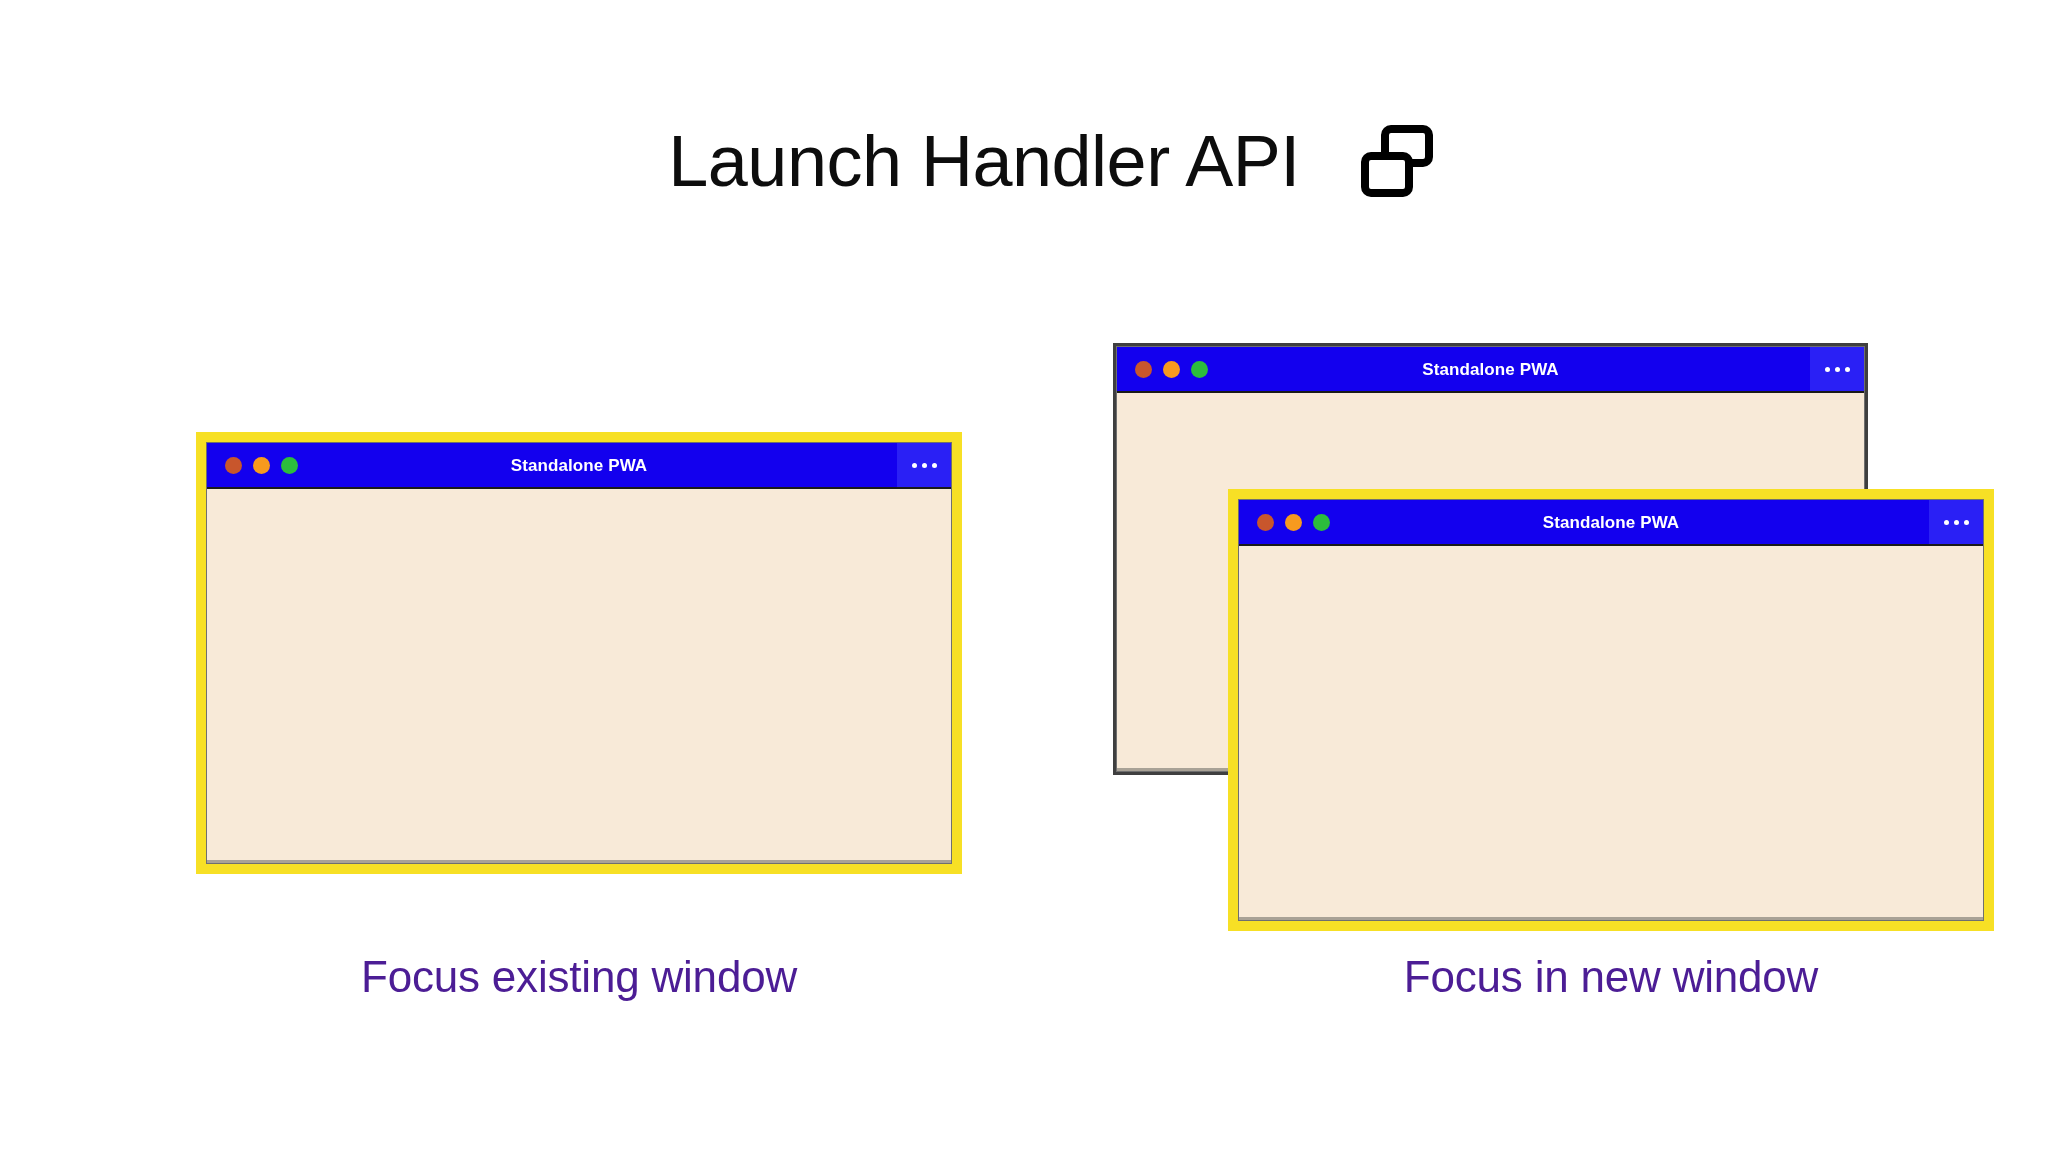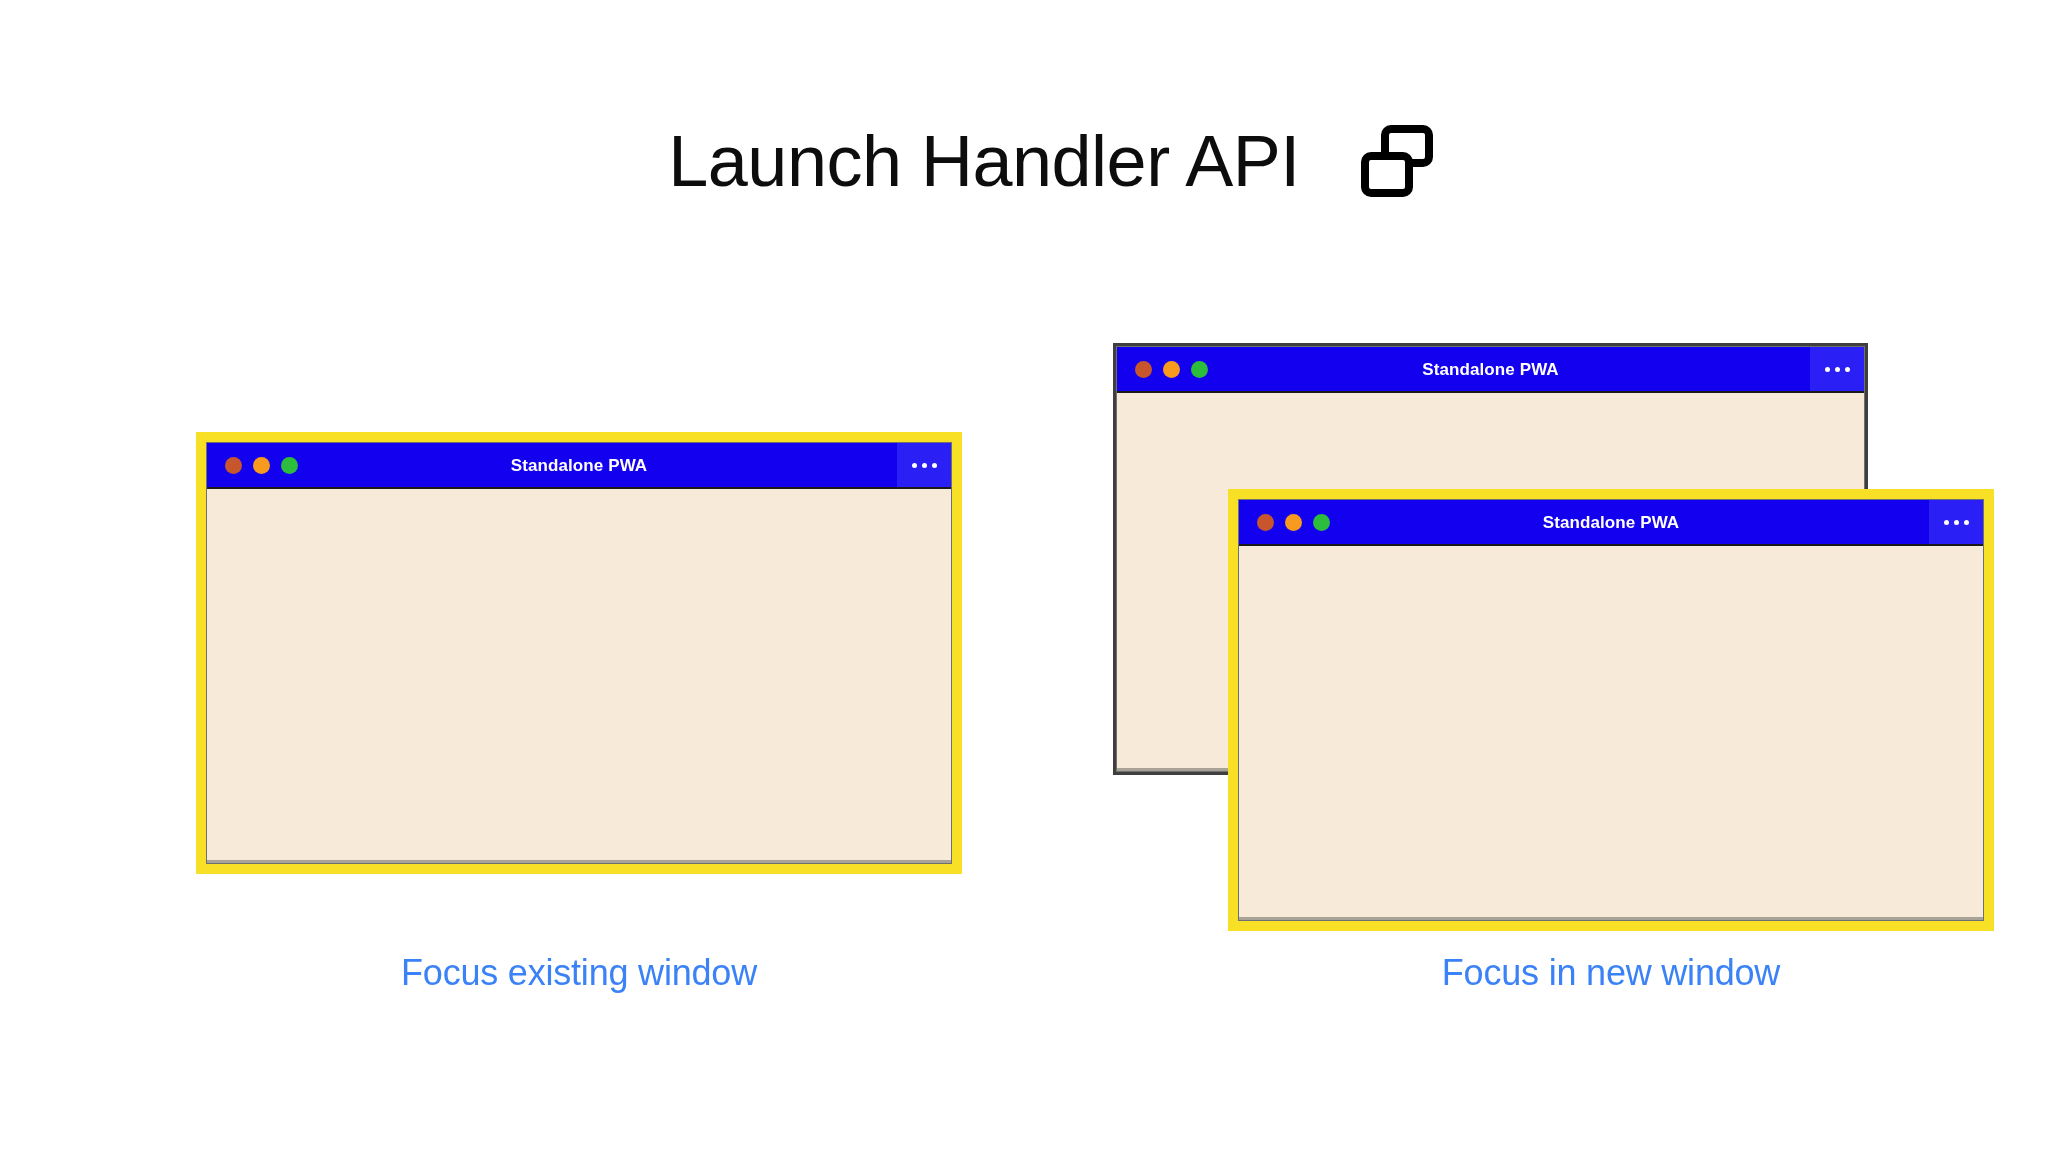--- a/index.html
+++ b/index.html
@@ -146,23 +146,23 @@
   #window-front {
     left: 1228px;
     top: 489px;
     width: 766px;
     height: 442px;
   }
 
   
   .caption {
     position: absolute;
-    font-size: 36px;
+    font-size: 44px;
     font-weight: 400;
-    color: #3b82f6;
+    color: #4c1d95;
     letter-spacing: -0.2px;
     white-space: nowrap;
     line-height: 1;
   }
   #caption-left {
     top: 955px;
     left: 196px;
     width: 766px;
     text-align: center;
   }

